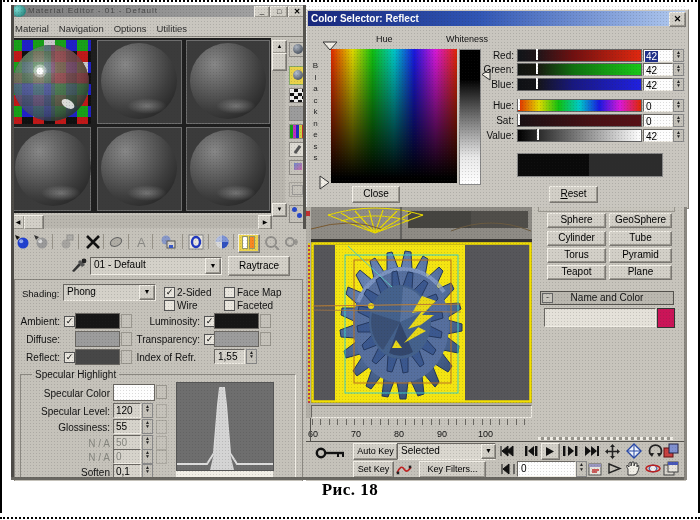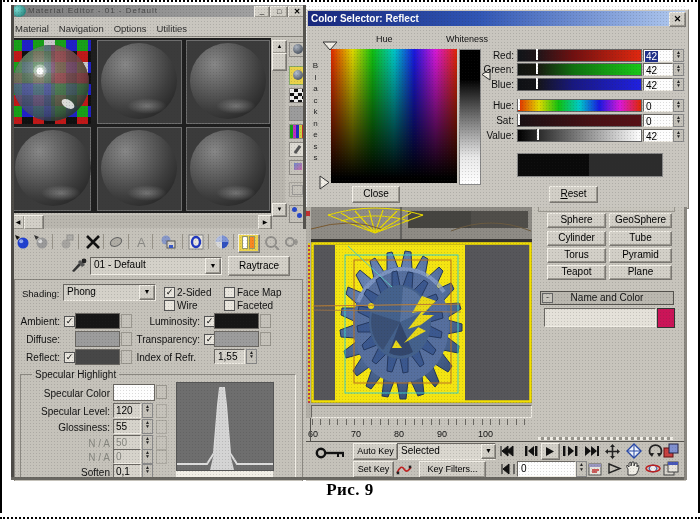--- a/index.html
+++ b/index.html
@@ -504,14 +504,14 @@
         <rect x="5" y="1" width="10" height="3" fill="#4858b8"></rect>
       </svg>
   </div>
 
   <div class="abs" style="left:11px;top:5px;width:3px;height:473px;background:#4e4c48;"></div>
   <div class="abs" style="left:303px;top:5px;width:3px;height:224px;background:#56544f;"></div>
   <div class="abs" style="left:11px;top:477px;width:676px;height:3px;background:#6a6862;"></div>
   <div class="abs" style="left:684px;top:207px;width:3px;height:273px;background:#8a8780;"></div>
   <div class="abs" style="left:11px;top:5px;width:676px;height:473px;pointer-events:none;background-image:radial-gradient(rgba(50,50,50,0.17) 0.5px,rgba(0,0,0,0) 0.9px);background-size:3px 3px;z-index:50;"></div>
 
-  <div class="abs" style="left:0;top:480px;width:700px;text-align:center;font-family:'Liberation Serif',serif;font-weight:bold;font-size:17px;letter-spacing:0.5px;color:#000;">Рис. 9</div>
+  <div class="abs" style="left:0;top:480px;width:700px;text-align:center;font-family:'Liberation Serif',serif;font-weight:bold;font-size:17px;letter-spacing:0.5px;color:#000;">Рис. 18</div>
 </div>
 
 </body></html>

